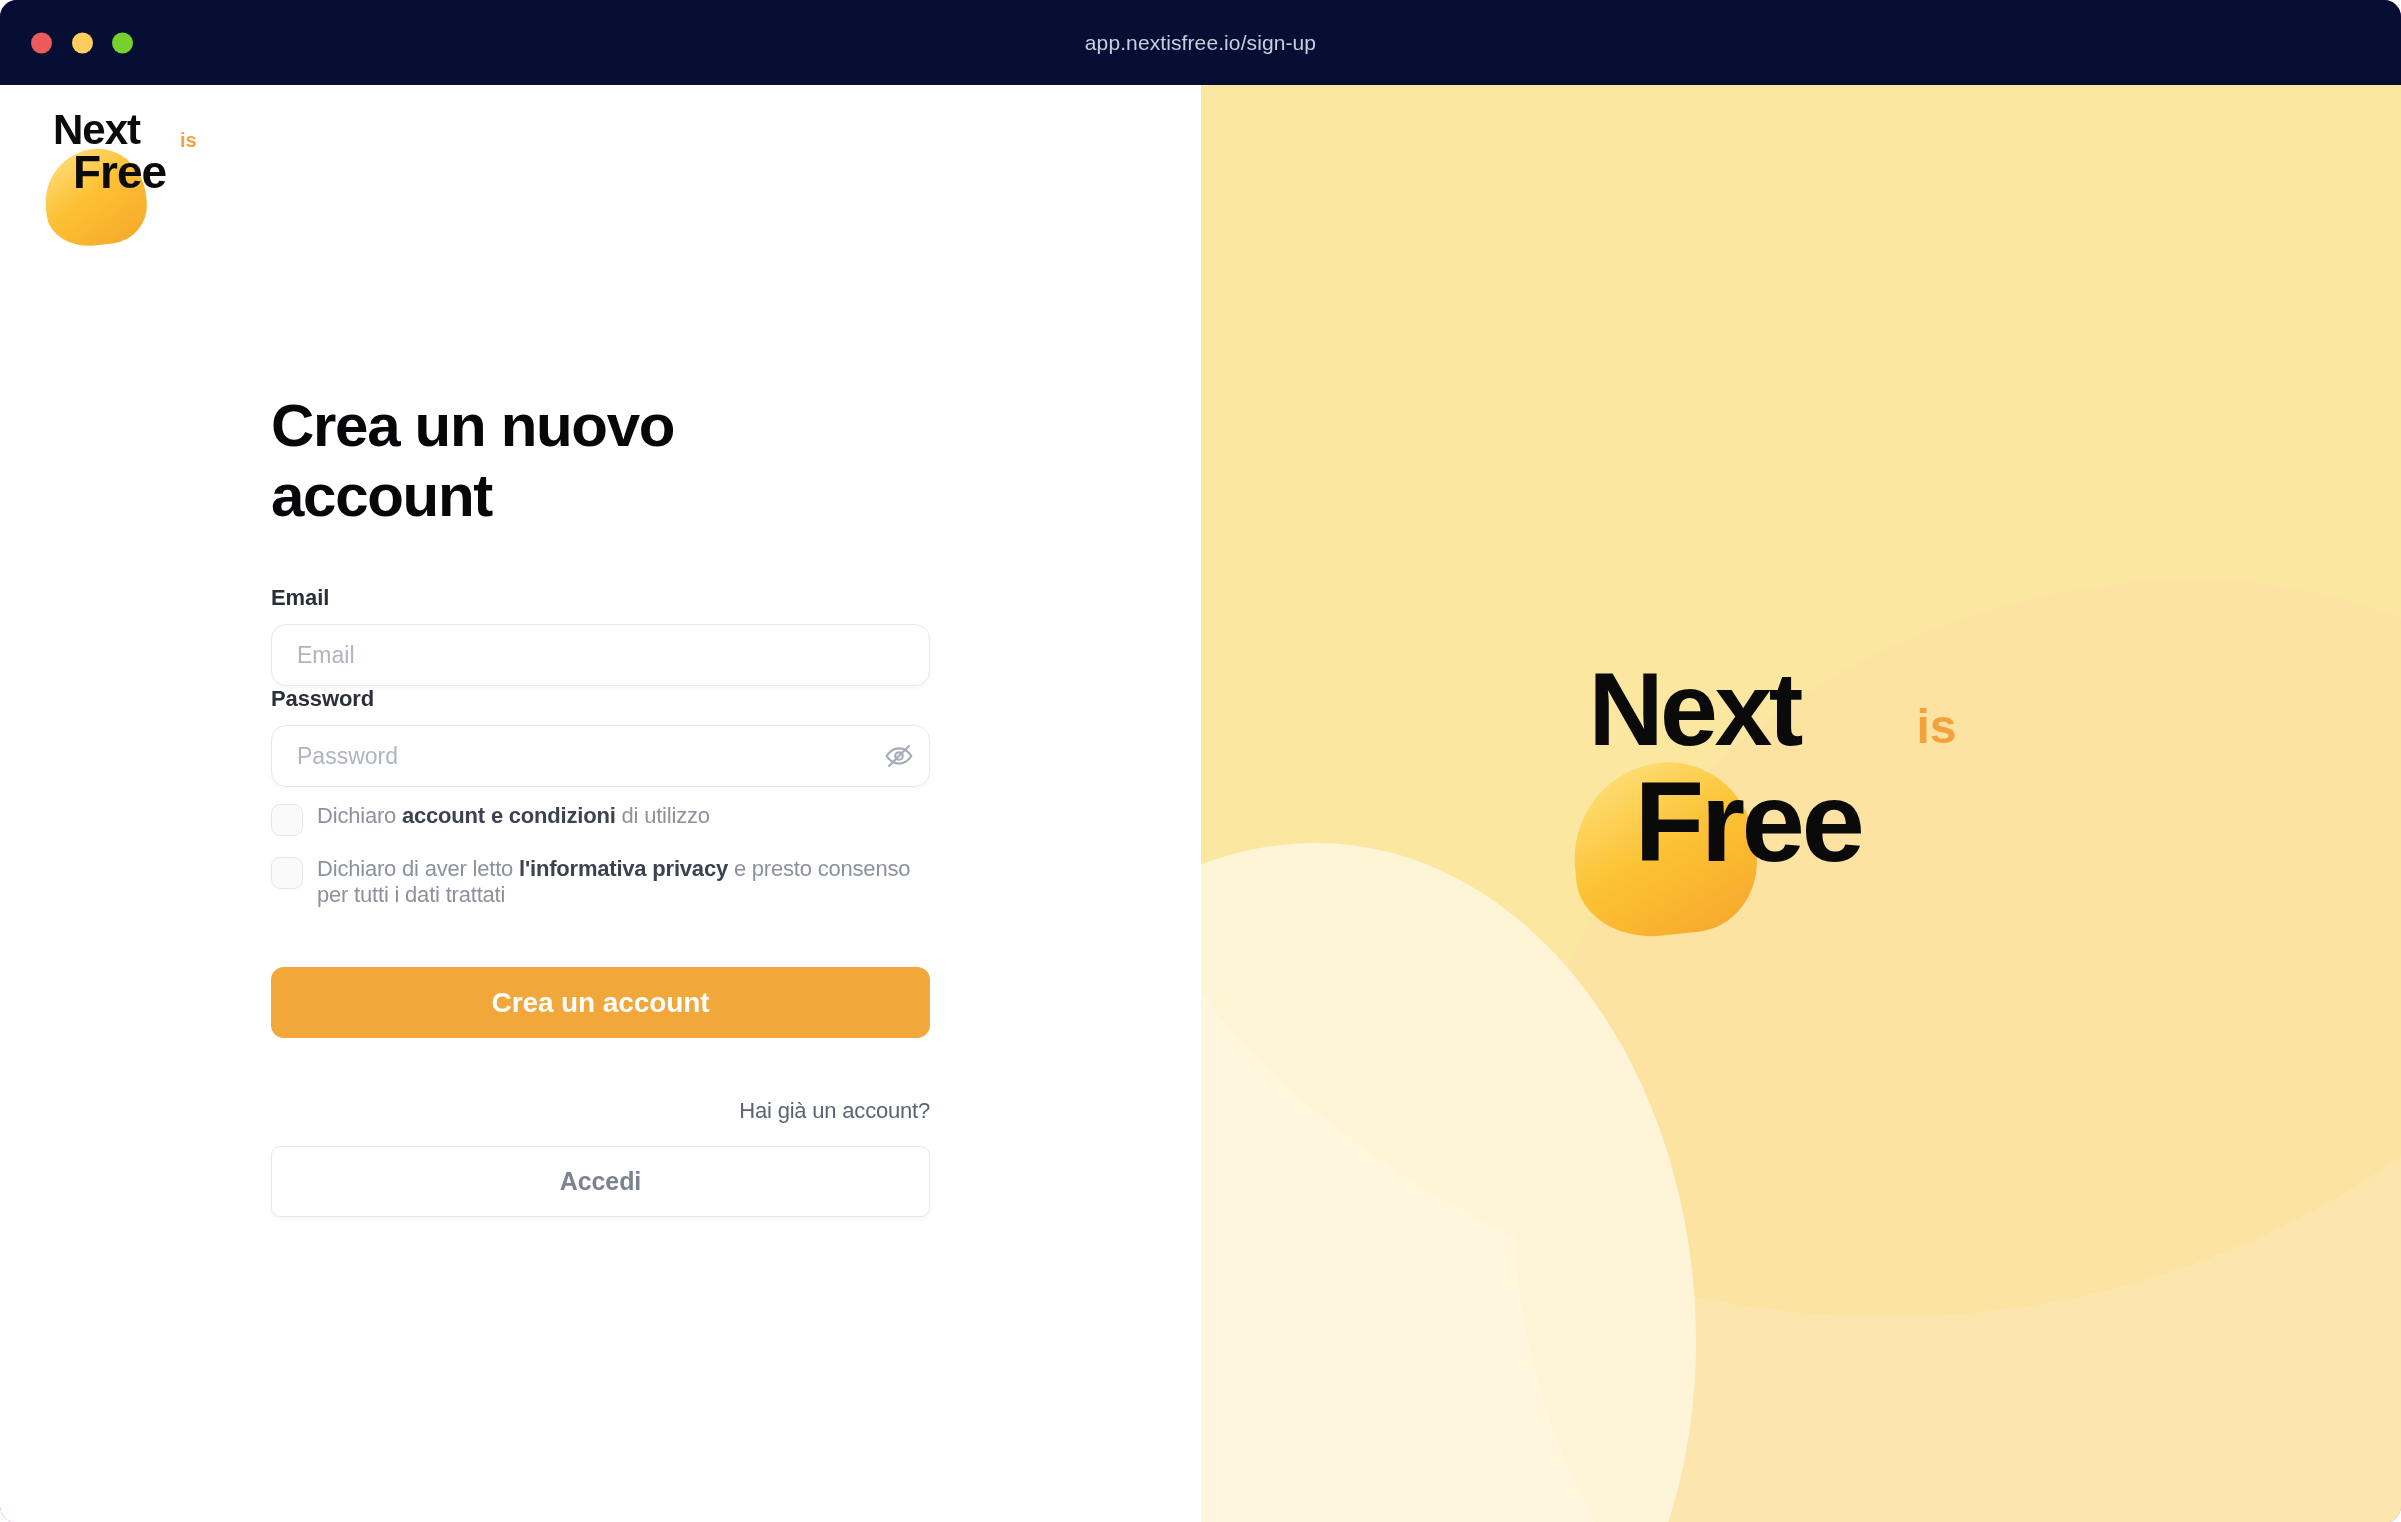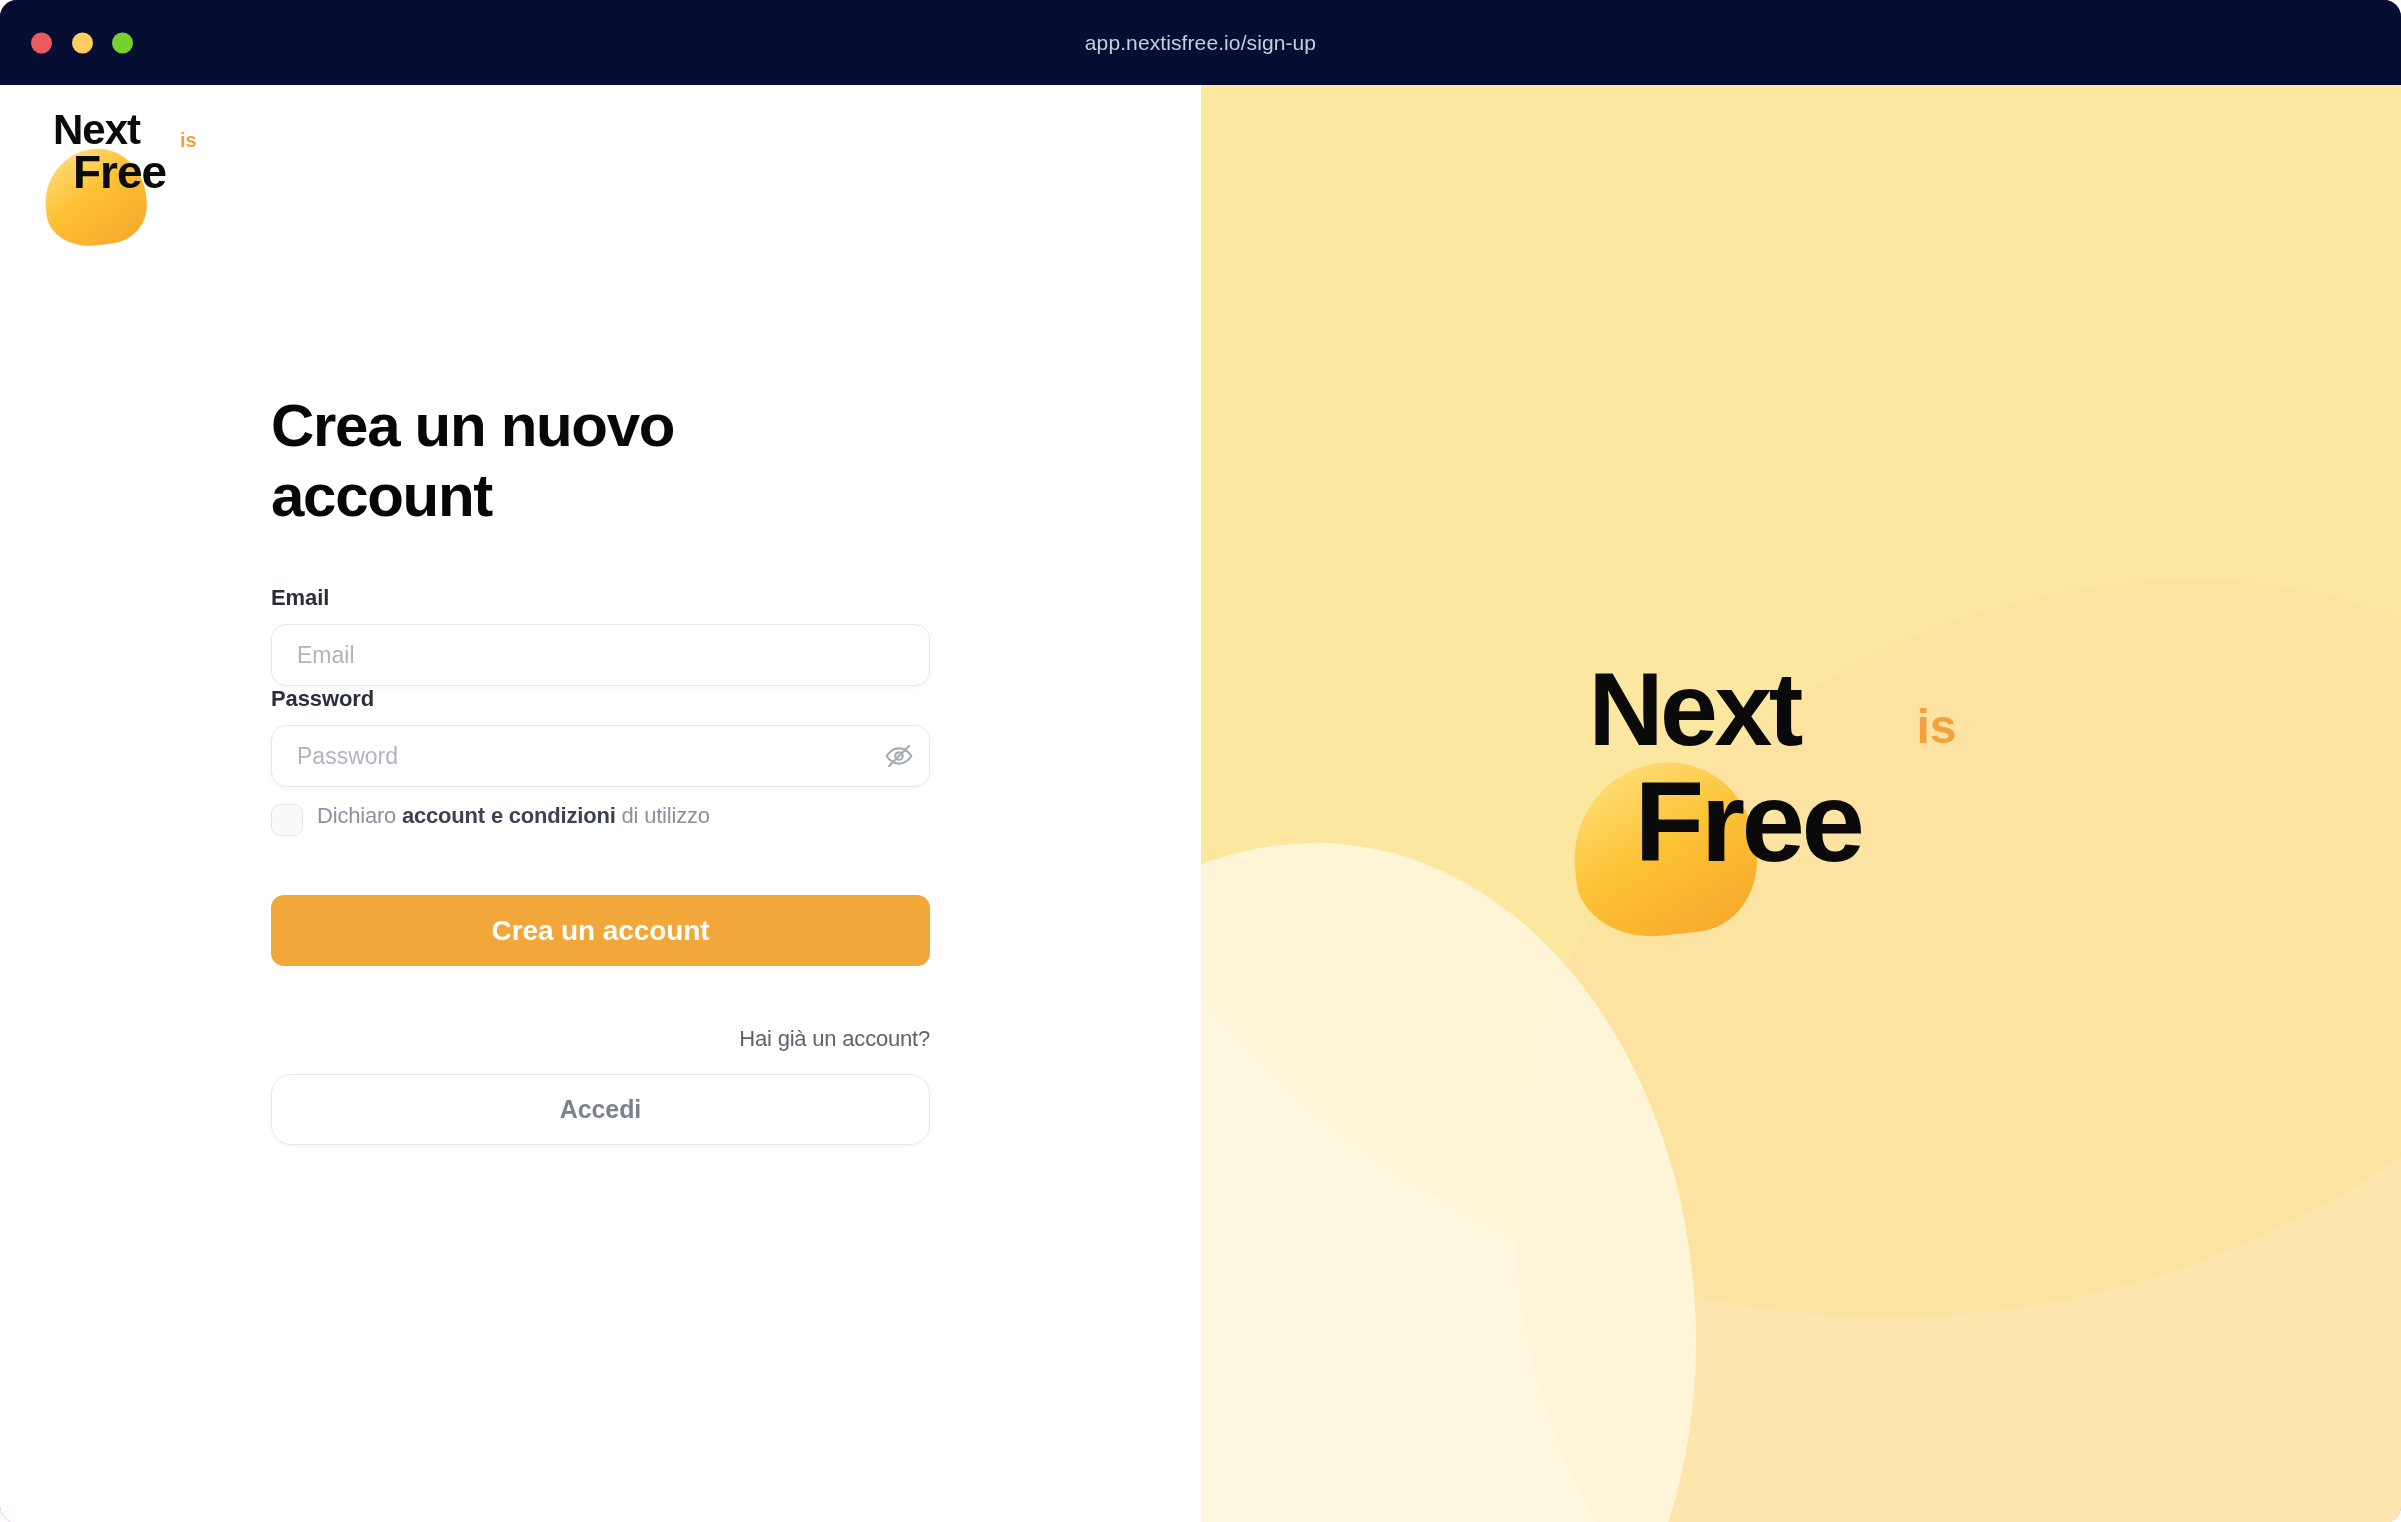--- a/index.html
+++ b/index.html
@@ -177,21 +177,21 @@
     margin-top:60px;
     font-size:22px;
     color:#5C6270;
     letter-spacing:-0.2px;
   }
   .btn-secondary {
     width:659px; height:71px;
     margin-top:22px;
     background:#ffffff;
     border:1.5px solid #E6E8EC;
-    border-radius:20px;
+    border-radius:9px;
     color:#7C828F;
     font-size:25px;
     font-weight:bold;
     letter-spacing:-0.1px;
     cursor:pointer;
     box-shadow:0 2px 4px rgba(16,24,40,0.035);
     font-family:"Liberation Sans", sans-serif;
   }
 
   
@@ -308,20 +308,24 @@
         </div>
 
         
         <div class="checks">
 
           <div class="check-row">
             <span class="checkbox"></span>
             <span class="check-text"><span>Dichiaro </span><b>account e condizioni</b><span> di utilizzo</span></span>
           </div>
 
+          <div class="check-row">
+            <span class="checkbox"></span>
+            <span class="check-text"><span>Dichiaro di aver letto </span><b>l'informativa privacy</b><span> e presto consenso per tutti i dati trattati</span></span>
+          </div>
 
         </div>
 
         <button class="btn-primary">Crea un account</button>
 
         <div class="have-account">Hai già un account?</div>
 
         <button class="btn-secondary">Accedi</button>
 
       </div>

